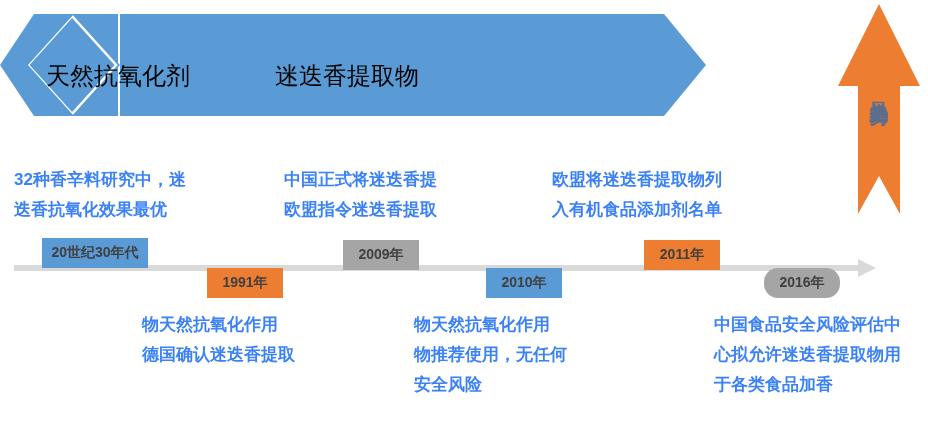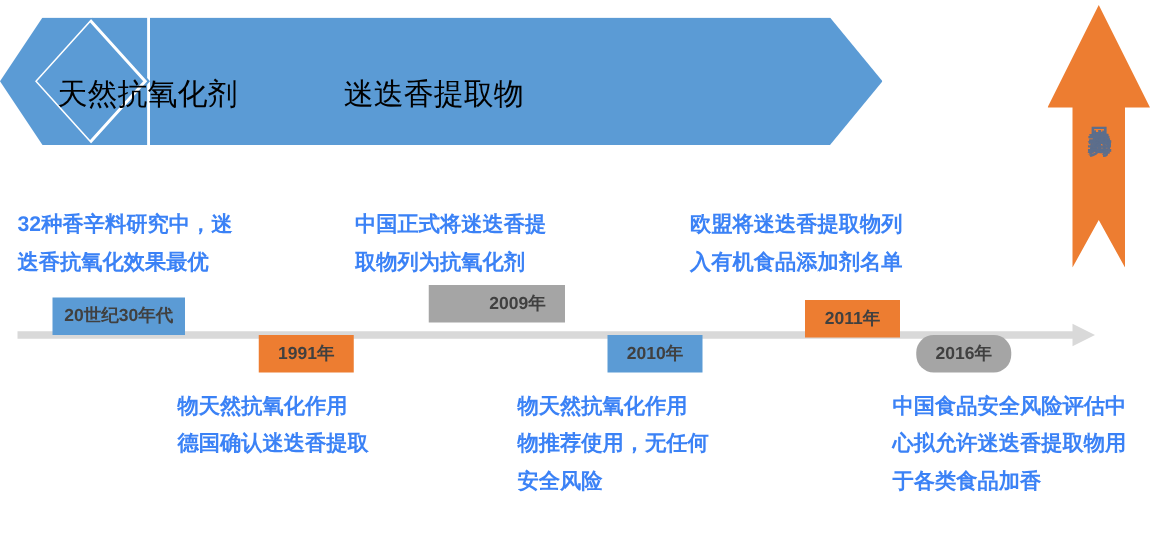--- a/index.html
+++ b/index.html
@@ -94,49 +94,49 @@
   <div class="axis" style="background: rgb(217, 217, 217);"></div>
   <div class="axis-head" style="border-left-color: rgb(217, 217, 217);"></div>
 
   <div class="desc" style="left:14px;top:165px;">
     <div>32种香辛料研究中，迷</div>
     <div>迭香抗氧化效果最优</div>
   </div>
 
   <div class="desc" style="left:284px;top:165px;">
     <div>中国正式将迷迭香提</div>
-    <div>取物列为抗氧化剂</div>
+    <div>欧盟指令迷迭香提取</div>
   </div>
 
   <div class="desc" style="left:552px;top:165px;">
     <div>欧盟将迷迭香提取物列</div>
     <div>入有机食品添加剂名单</div>
   </div>
 
   <div class="chip blue" style="left:42px;top:238px;width:106px;">
     <span>20世纪30年代</span>
   </div>
 
-  <div class="chip gray" style="left:343px;top:228px;width:76px;padding-left:33px;">
+  <div class="chip gray" style="left:343px;top:240px;width:76px;">
     <span>2009年</span>
   </div>
 
   <div class="chip orange" style="left:644px;top:240px;width:76px;text-align:right;">
     <span>2011年</span>
   </div>
 
   <div class="chip orange" style="left:207px;top:268px;width:76px;text-align:center;">
     <span>1991年</span>
   </div>
 
   <div class="chip blue" style="left:486px;top:268px;width:76px;">
     <span>2010年</span>
   </div>
 
-  <div class="chip gray" style="left:733px;top:268px;width:76px;border-radius:14px;">
+  <div class="chip gray" style="left:764px;top:268px;width:76px;border-radius:14px;">
     <span>2016年</span>
   </div>
 
   <div class="desc" style="left:142px;top:310px;">
     <div>物天然抗氧化作用</div>
     <div>德国确认迷迭香提取</div>
   </div>
 
   <div class="desc" style="left:414px;top:310px;">
     <div>物天然抗氧化作用</div>

